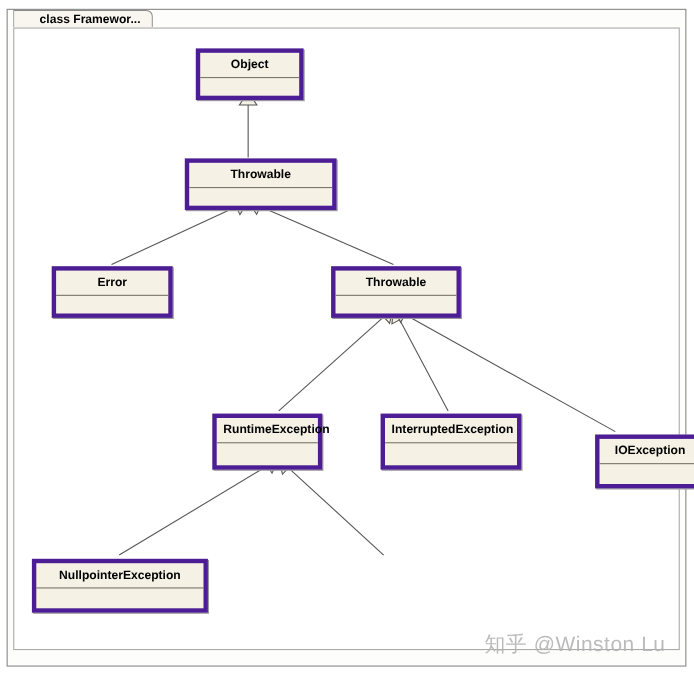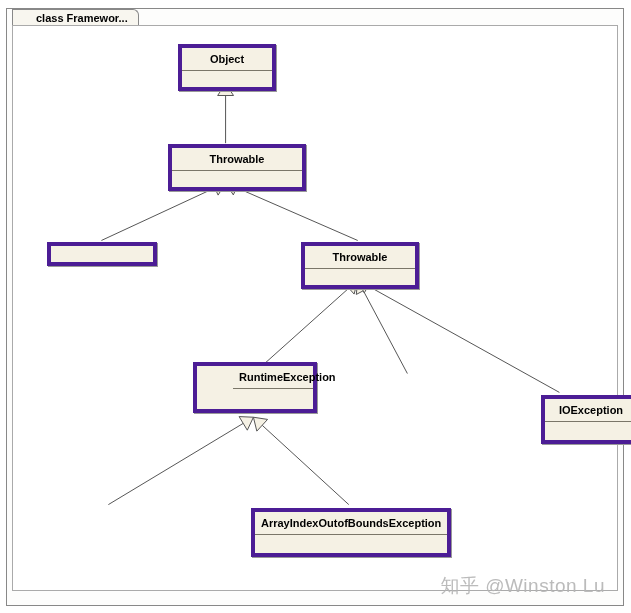--- a/index.html
+++ b/index.html
@@ -109,34 +109,39 @@
         </svg>
     <div class="uml-class" style="left: 165px; top: 18px; width: 98px;">
           <div class="uml-name">Object</div>
           <div class="uml-body" style="height: 16px;"></div>
         </div>
         <div class="uml-class" style="left: 155px; top: 118px; width: 138px;">
           <div class="uml-name">Throwable</div>
           <div class="uml-body" style="height: 16px;"></div>
         </div>
         <div class="uml-class" style="left: 34px; top: 216px; width: 110px;">
+          <div class="uml-name">Error</div>
           <div class="uml-body" style="height: 16px;"></div>
         </div>
         <div class="uml-class" style="left: 288px; top: 216px; width: 118px;">
           <div class="uml-name">Throwable</div>
           <div class="uml-body" style="height: 16px;"></div>
         </div>
-        <div class="uml-class" style="left: 180px; top: 336px; width: 124px; padding-left: 36px;">
+        <div class="uml-class" style="left: 180px; top: 350px; width: 100px;">
           <div class="uml-name">RuntimeException</div>
+          <div class="uml-body" style="height: 20px;"></div>
+        </div>
+        <div class="uml-class" style="left: 333px; top: 350px; width: 128px;">
+          <div class="uml-name">InterruptedException</div>
           <div class="uml-body" style="height: 20px;"></div>
         </div>
         <div class="uml-class" style="left: 500px; top: 369px; width: 100px; margin-left: 28px;">
           <div class="uml-name">IOException</div>
           <div class="uml-body" style="height: 18px;"></div>
         </div>
-        <div class="uml-class" style="left: 238px; top: 482px; width: 200px;">
-          <div class="uml-name">ArrayIndexOutofBoundsException</div>
+        <div class="uml-class" style="left: 16px; top: 482px; width: 160px;">
+          <div class="uml-name">NullpointerException</div>
           <div class="uml-body" style="height: 18px;"></div>
         </div>
       </div>
   </div>
   <div class="watermark">知乎 @Winston Lu</div>
 </div>
 
 </body></html>

